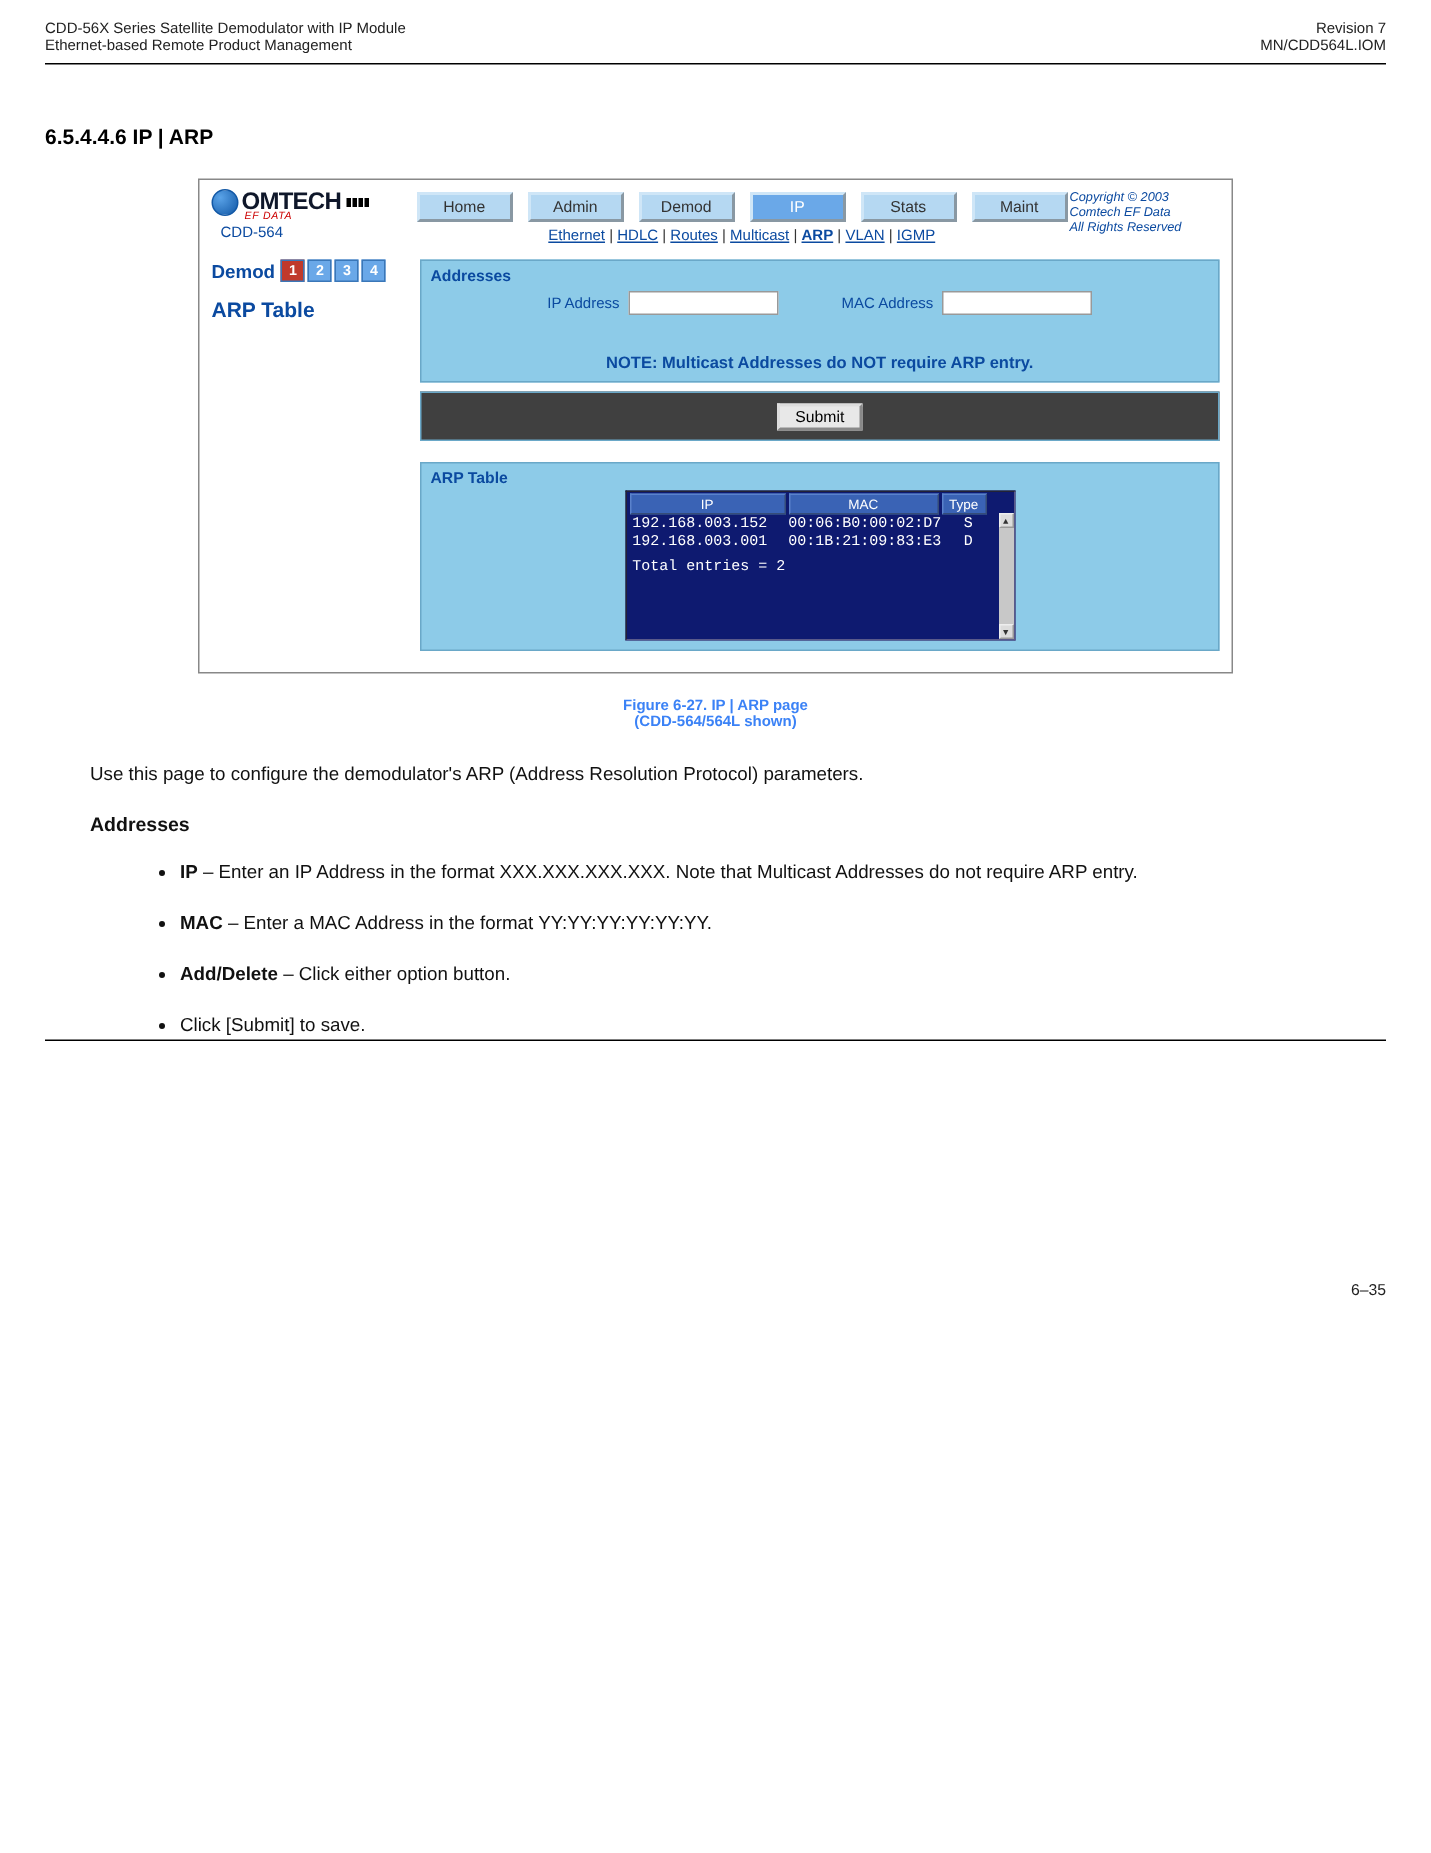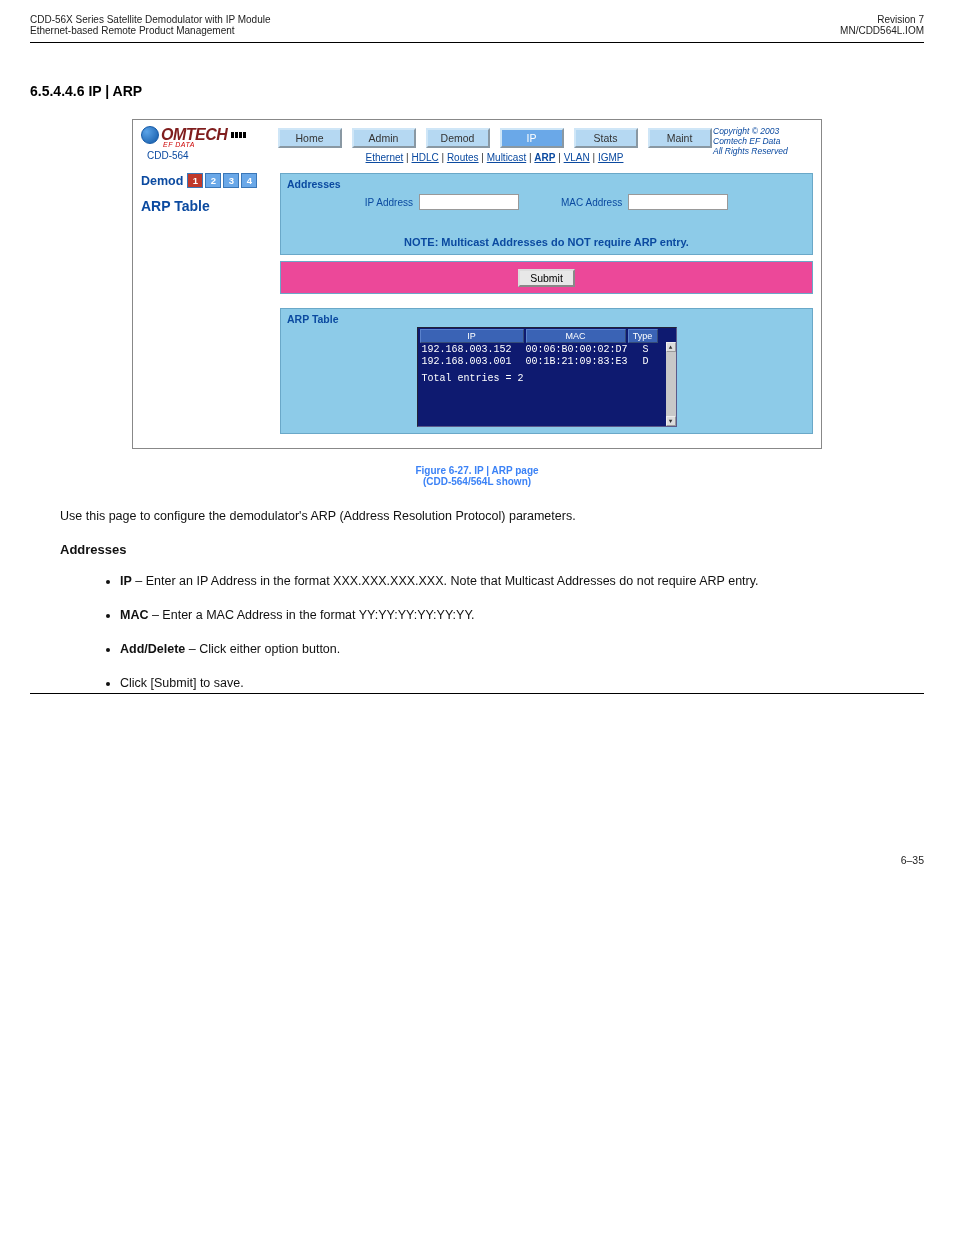--- a/index.html
+++ b/index.html
@@ -53,22 +53,21 @@
     gap: 2px;
   }
   .globe {
     width: 18px; height: 18px; border-radius: 50%;
     background: radial-gradient(circle at 30% 30%, #5aa3e8, #1258a6);
     border: 1px solid #1258a6;
   }
   .logo-text {
     font-family: "Arial Black", Arial, sans-serif;
     font-weight: 900;
-    font-style: italic;
-    color: #7f1d1d;
+    color: #0f172a;
     font-size: 16px;
     letter-spacing: -0.5px;
   }
   .logo-sub {
     font-size: 7px;
     color: #c00;
     font-style: italic;
     letter-spacing: 0.5px;
     margin-left: 22px;
     margin-top: -3px;
@@ -218,21 +217,21 @@
     gap: 12px;
     margin-top: 8px;
     font-size: 10.5px;
     color: #0b4aa0;
     font-weight: bold;
   }
   .radio-row label { display:flex; align-items:center; gap:4px; font-weight:bold; cursor:pointer; }
   .radio-row input { margin:0; }
 
   .submit-panel {
-    background: #ec4899;
+    background: #404040;
     border: 1px solid #6aa8c8;
     margin-top: 6px;
     padding: 6px;
     text-align: center;
   }
   .std-btn {
     font-size: 10.5px;
     padding: 1px 10px;
     border: 2px outset #ddd;
     background: #e8e8e8;

